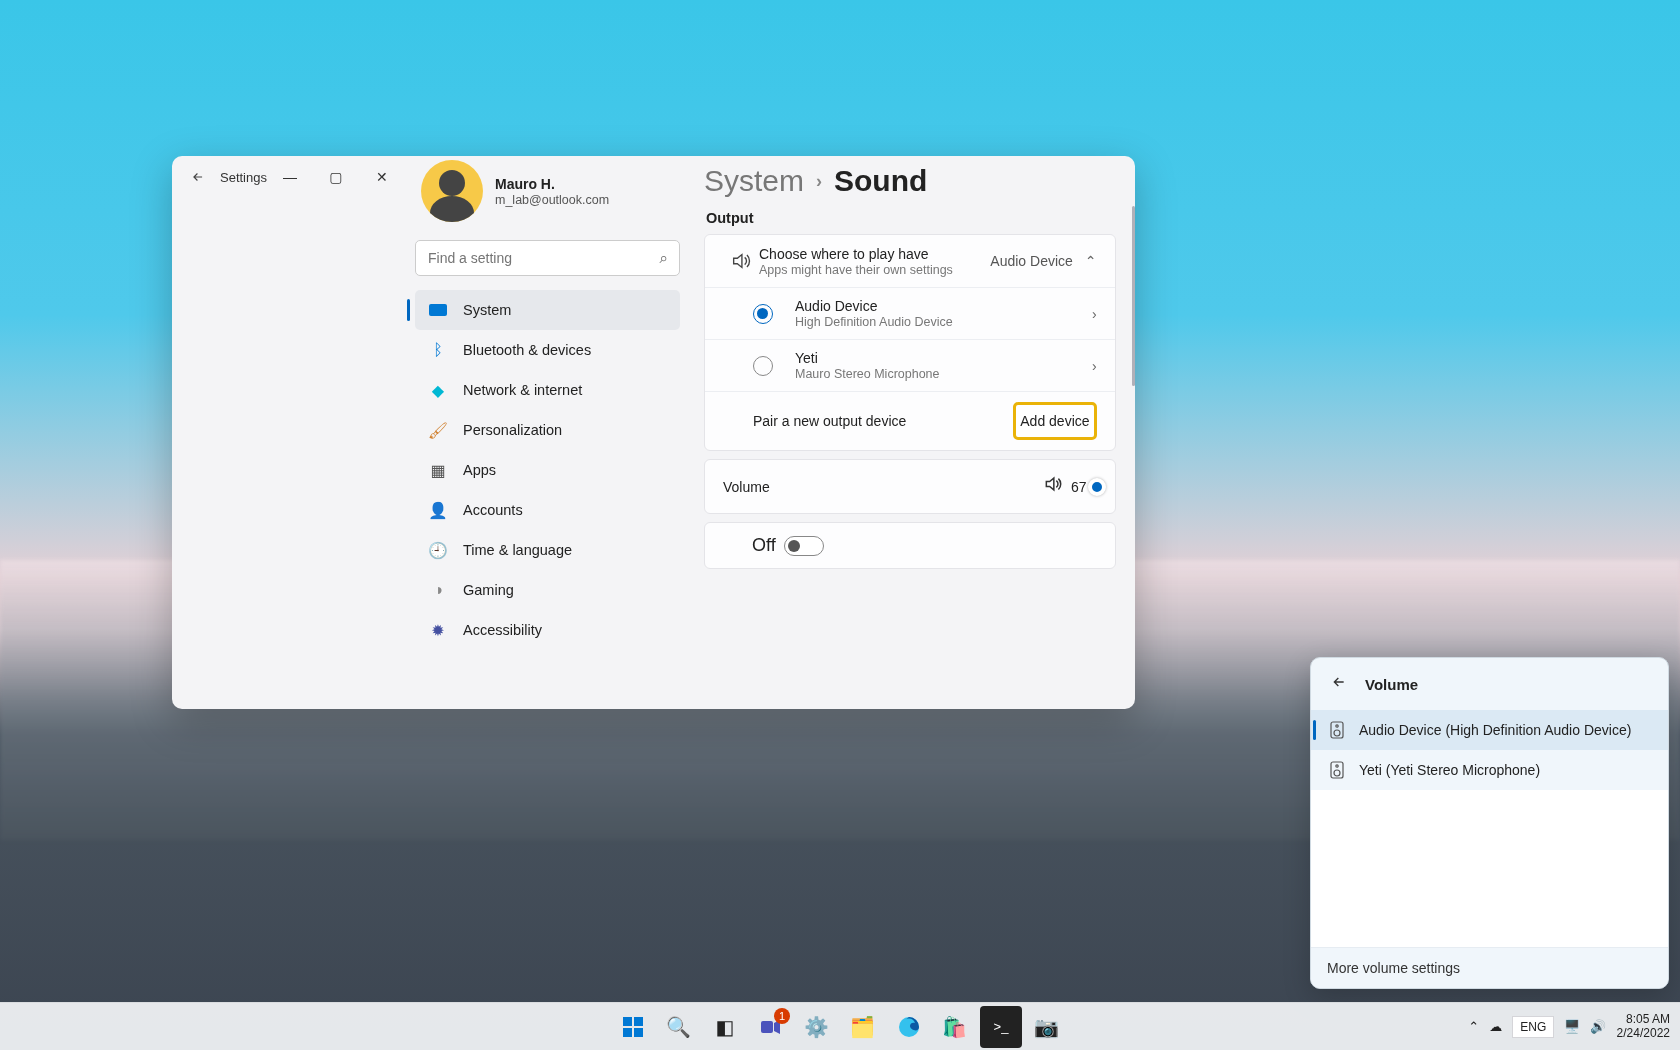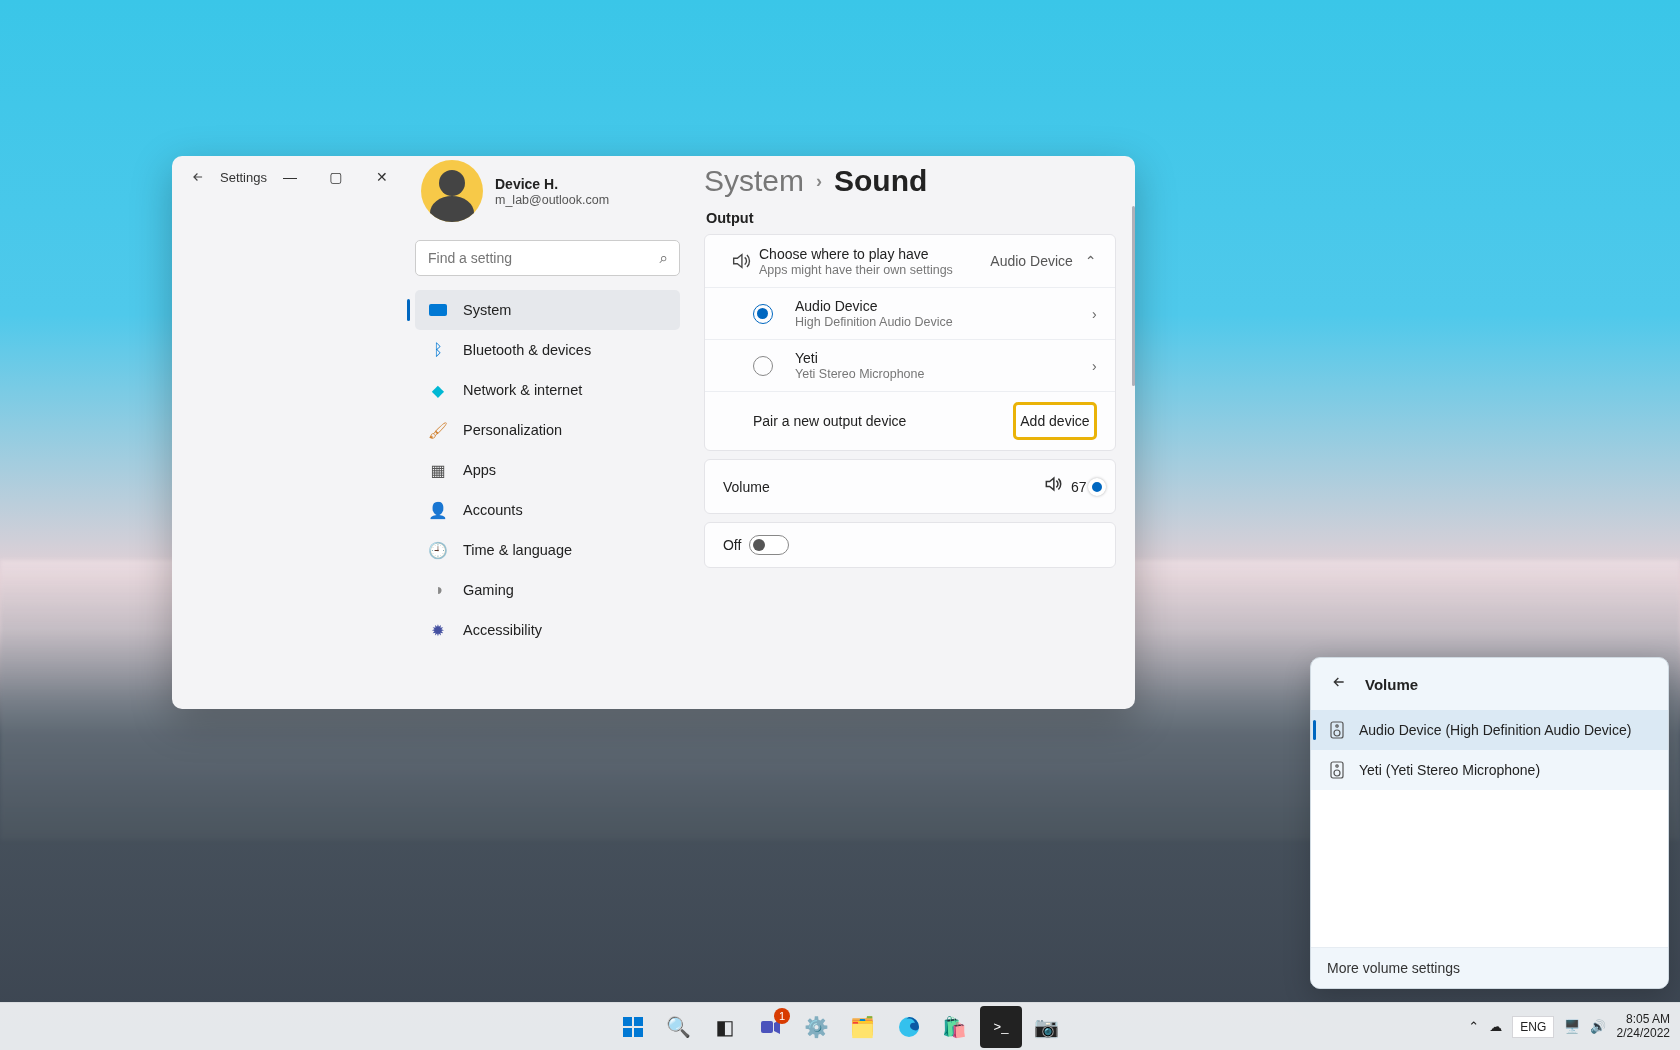--- a/index.html
+++ b/index.html
@@ -87,21 +87,21 @@
   .btn{border:3px solid #eab308;background:#fff;border-radius:5px;padding:8px 4px;font-size:14px;color:#222;cursor:pointer;}
   .vol-row{display:flex;align-items:center;padding:14px 18px;}
   .vol-row .vlabel{font-size:14px;color:#222;flex:0 0 320px;}
   .vol-row .vicon{font-size:18px;color:#333;margin-right:8px;}
   .vol-row .vval{font-size:14px;color:#222;margin-right:10px;}
   .slider{flex:1;height:4px;background:#c9c9c9;border-radius:2px;position:relative;}
   .slider .fill{position:absolute;left:0;top:0;bottom:0;background:#0067c0;border-radius:2px;}
   .slider .knob{position:absolute;top:50%;width:18px;height:18px;border-radius:50%;background:#0067c0;border:4px solid #fff;box-shadow:0 0 3px rgba(0,0,0,0.3);transform:translate(-50%,-50%);}
   .mono-row{display:flex;align-items:center;padding:12px 18px;}
   .mono-row .txt{flex:1;}
-  .toggle{display:flex;align-items:center;gap:8px;font-size:14px;color:#222;}
+  .toggle{display:flex;align-items:center;gap:8px;font-size:18px;color:#222;margin-left:29px;}
   .switch{width:40px;height:20px;border:1px solid #888;border-radius:10px;position:relative;background:#fff;}
   .switch::after{content:"";position:absolute;left:3px;top:3px;width:12px;height:12px;background:#555;border-radius:50%;}
 
   
   .scroll-thumb{position:absolute;right:3px;top:50px;width:3px;height:180px;background:#b0b0b8;border-radius:3px;}
 
   
   .flyout{position:absolute;left:1310px;top:657px;width:359px;height:332px;background:#f0f6fb;border:1px solid #d0dae2;border-radius:10px;box-shadow:0 8px 28px rgba(0,0,0,0.2);display:flex;flex-direction:column;overflow:hidden;}
   .fly-head{display:flex;align-items:center;gap:14px;padding:14px 16px;font-size:15px;font-weight:600;color:#222;}
   .fly-back{font-size:16px;color:#333;padding:2px 4px;}
@@ -141,21 +141,21 @@
       <div>▢</div>
       <div class="close">✕</div>
     </div>
   </div>
 
   <div class="body-row">
     <div class="sidebar">
       <div class="profile">
         <div class="avatar"></div>
         <div class="profile-text">
-          <div class="name">Device H.</div>
+          <div class="name">Mauro H.</div>
           <div class="email">m_lab@outlook.com</div>
         </div>
       </div>
       <div class="search-wrap">
         <input class="search" placeholder="Find a setting" style="">
         <span class="search-icon">⌕</span>
       </div>
       <div class="nav">
         <div class="nav-item selected">
           <span class="ni-icon">
@@ -234,21 +234,21 @@
           </div>
           <div class="tail">
               <span class="chevr">›</span>
             </div>
         </div>
 
         <div class="row sub">
           <div class="radio"></div>
           <div class="txt">
             <div class="t1">Yeti</div>
-            <div class="t2">Yeti Stereo Microphone</div>
+            <div class="t2">Mauro Stereo Microphone</div>
           </div>
           <div class="tail">
               <span class="chevr">›</span>
             </div>
         </div>
 
         <div class="row sub">
           <div class="txt">
             <div class="t1">Pair a new output device</div>
           </div>

